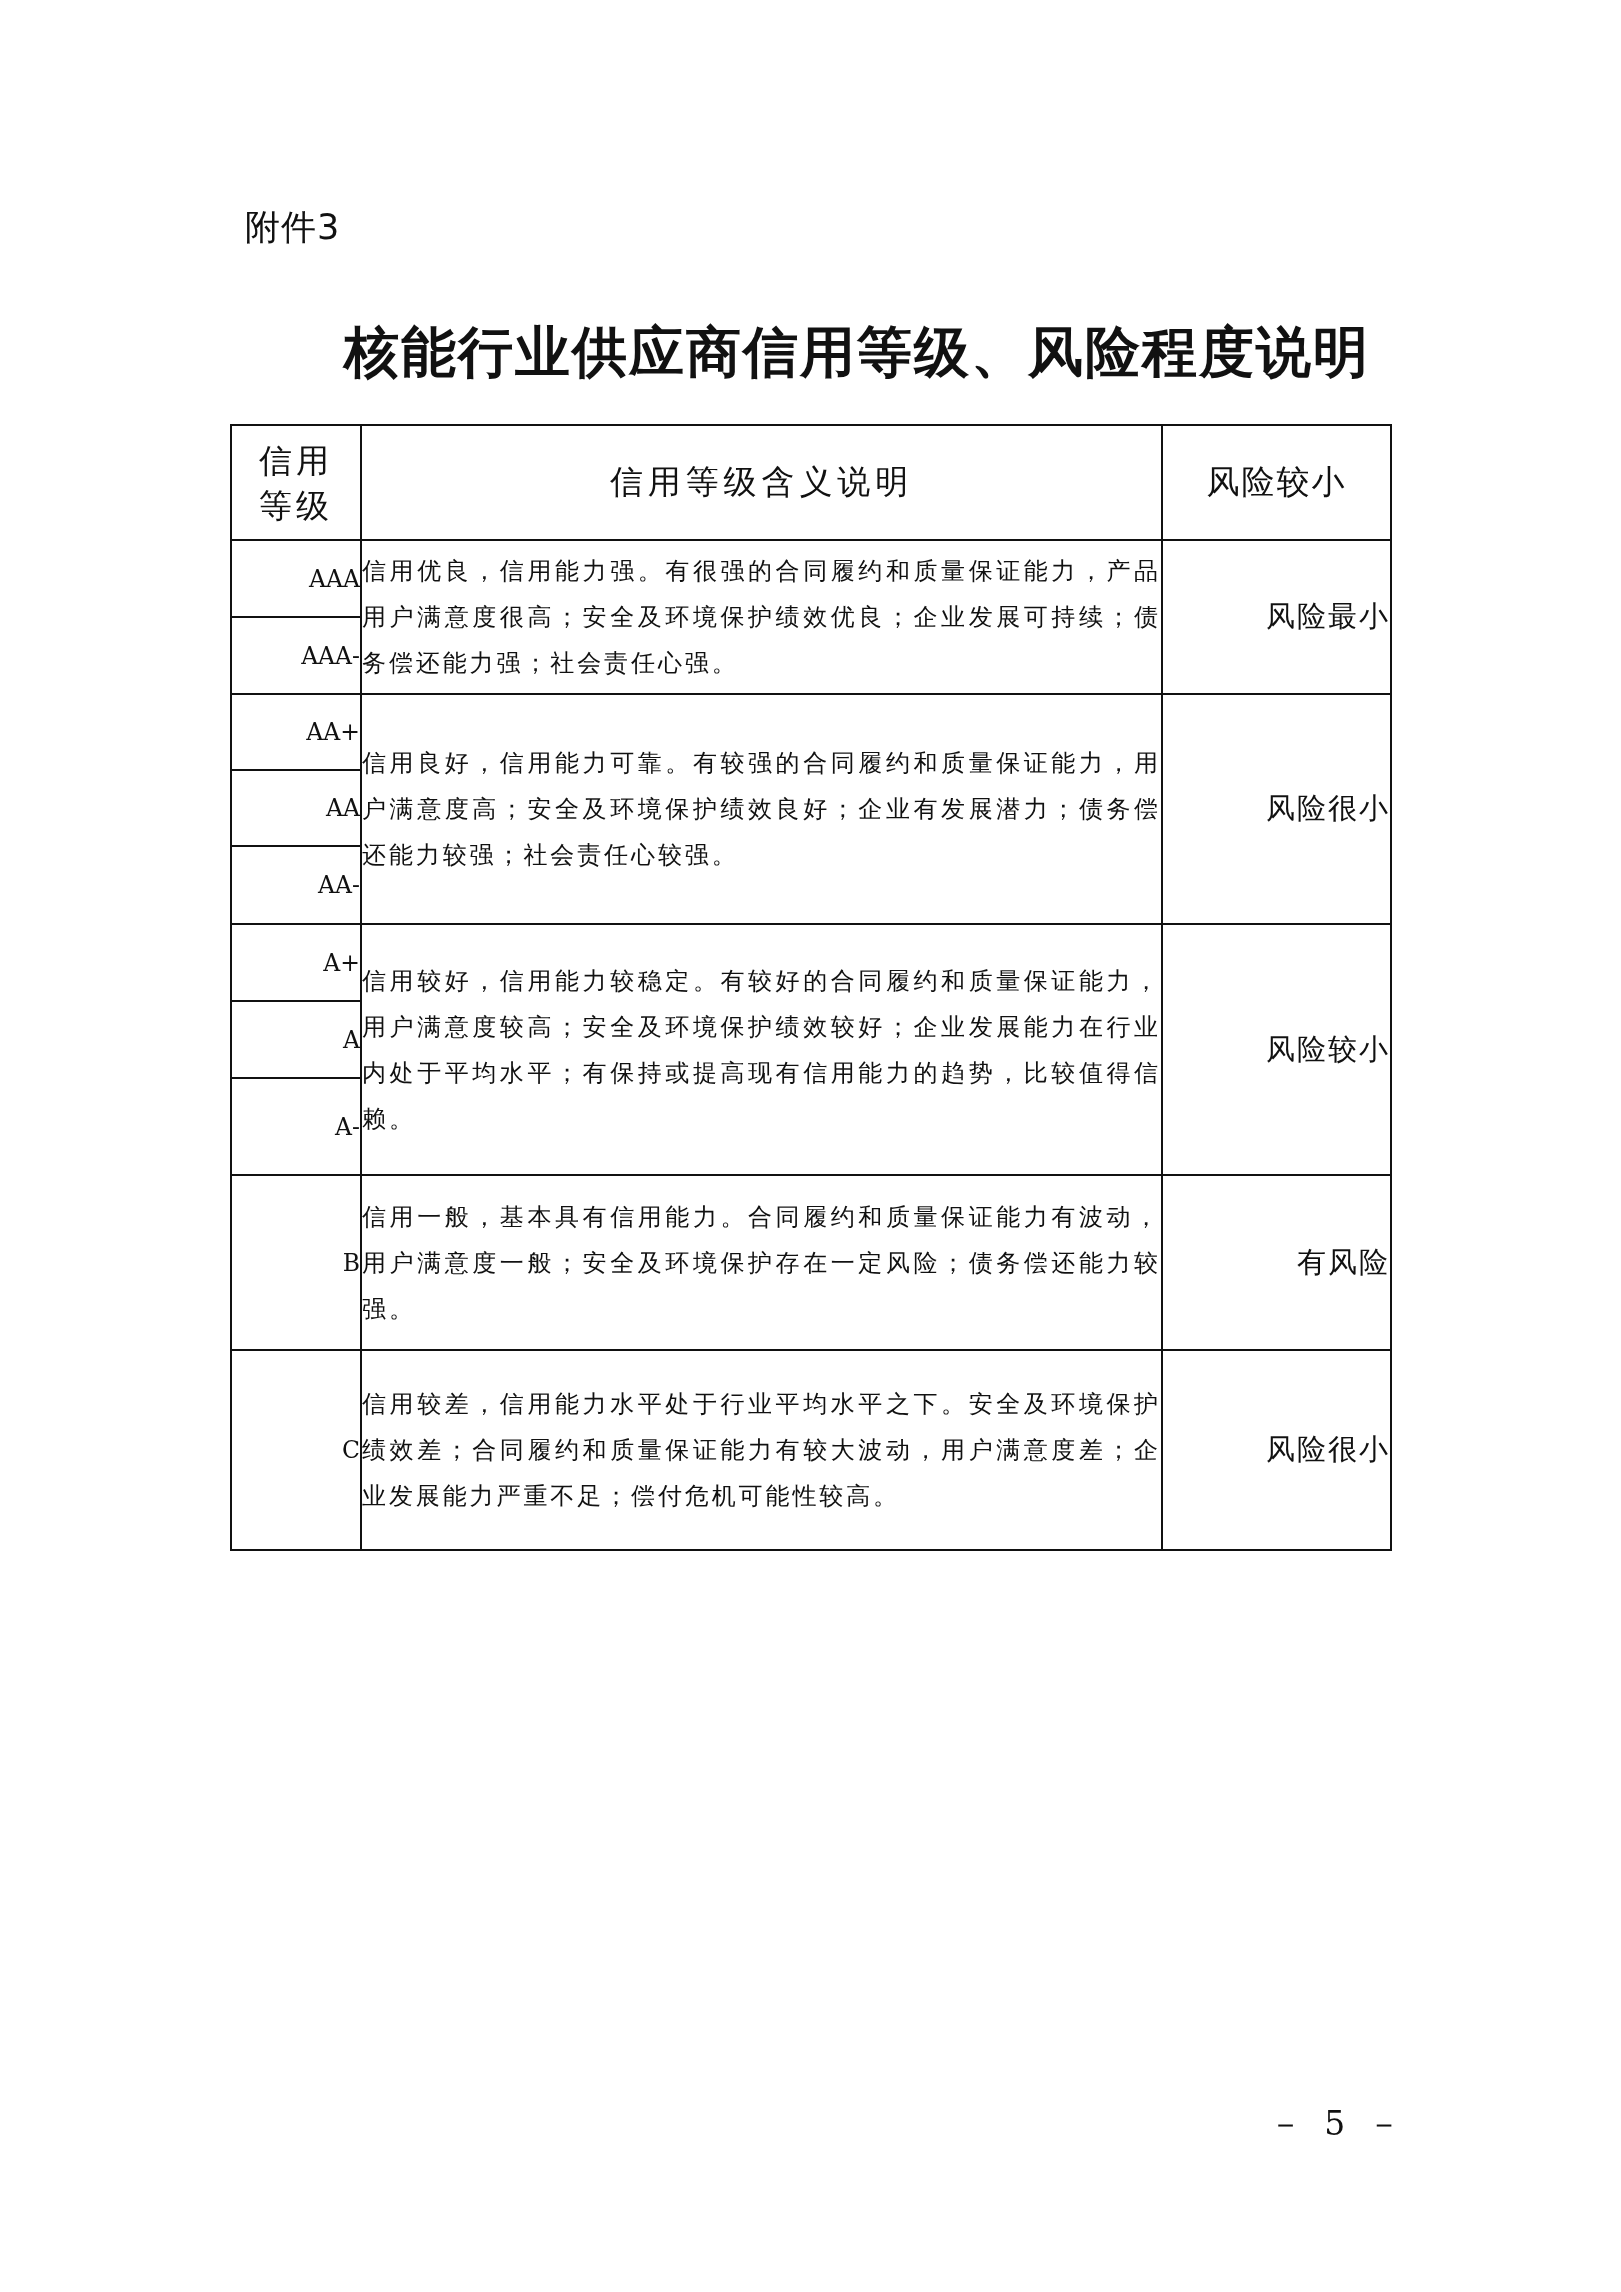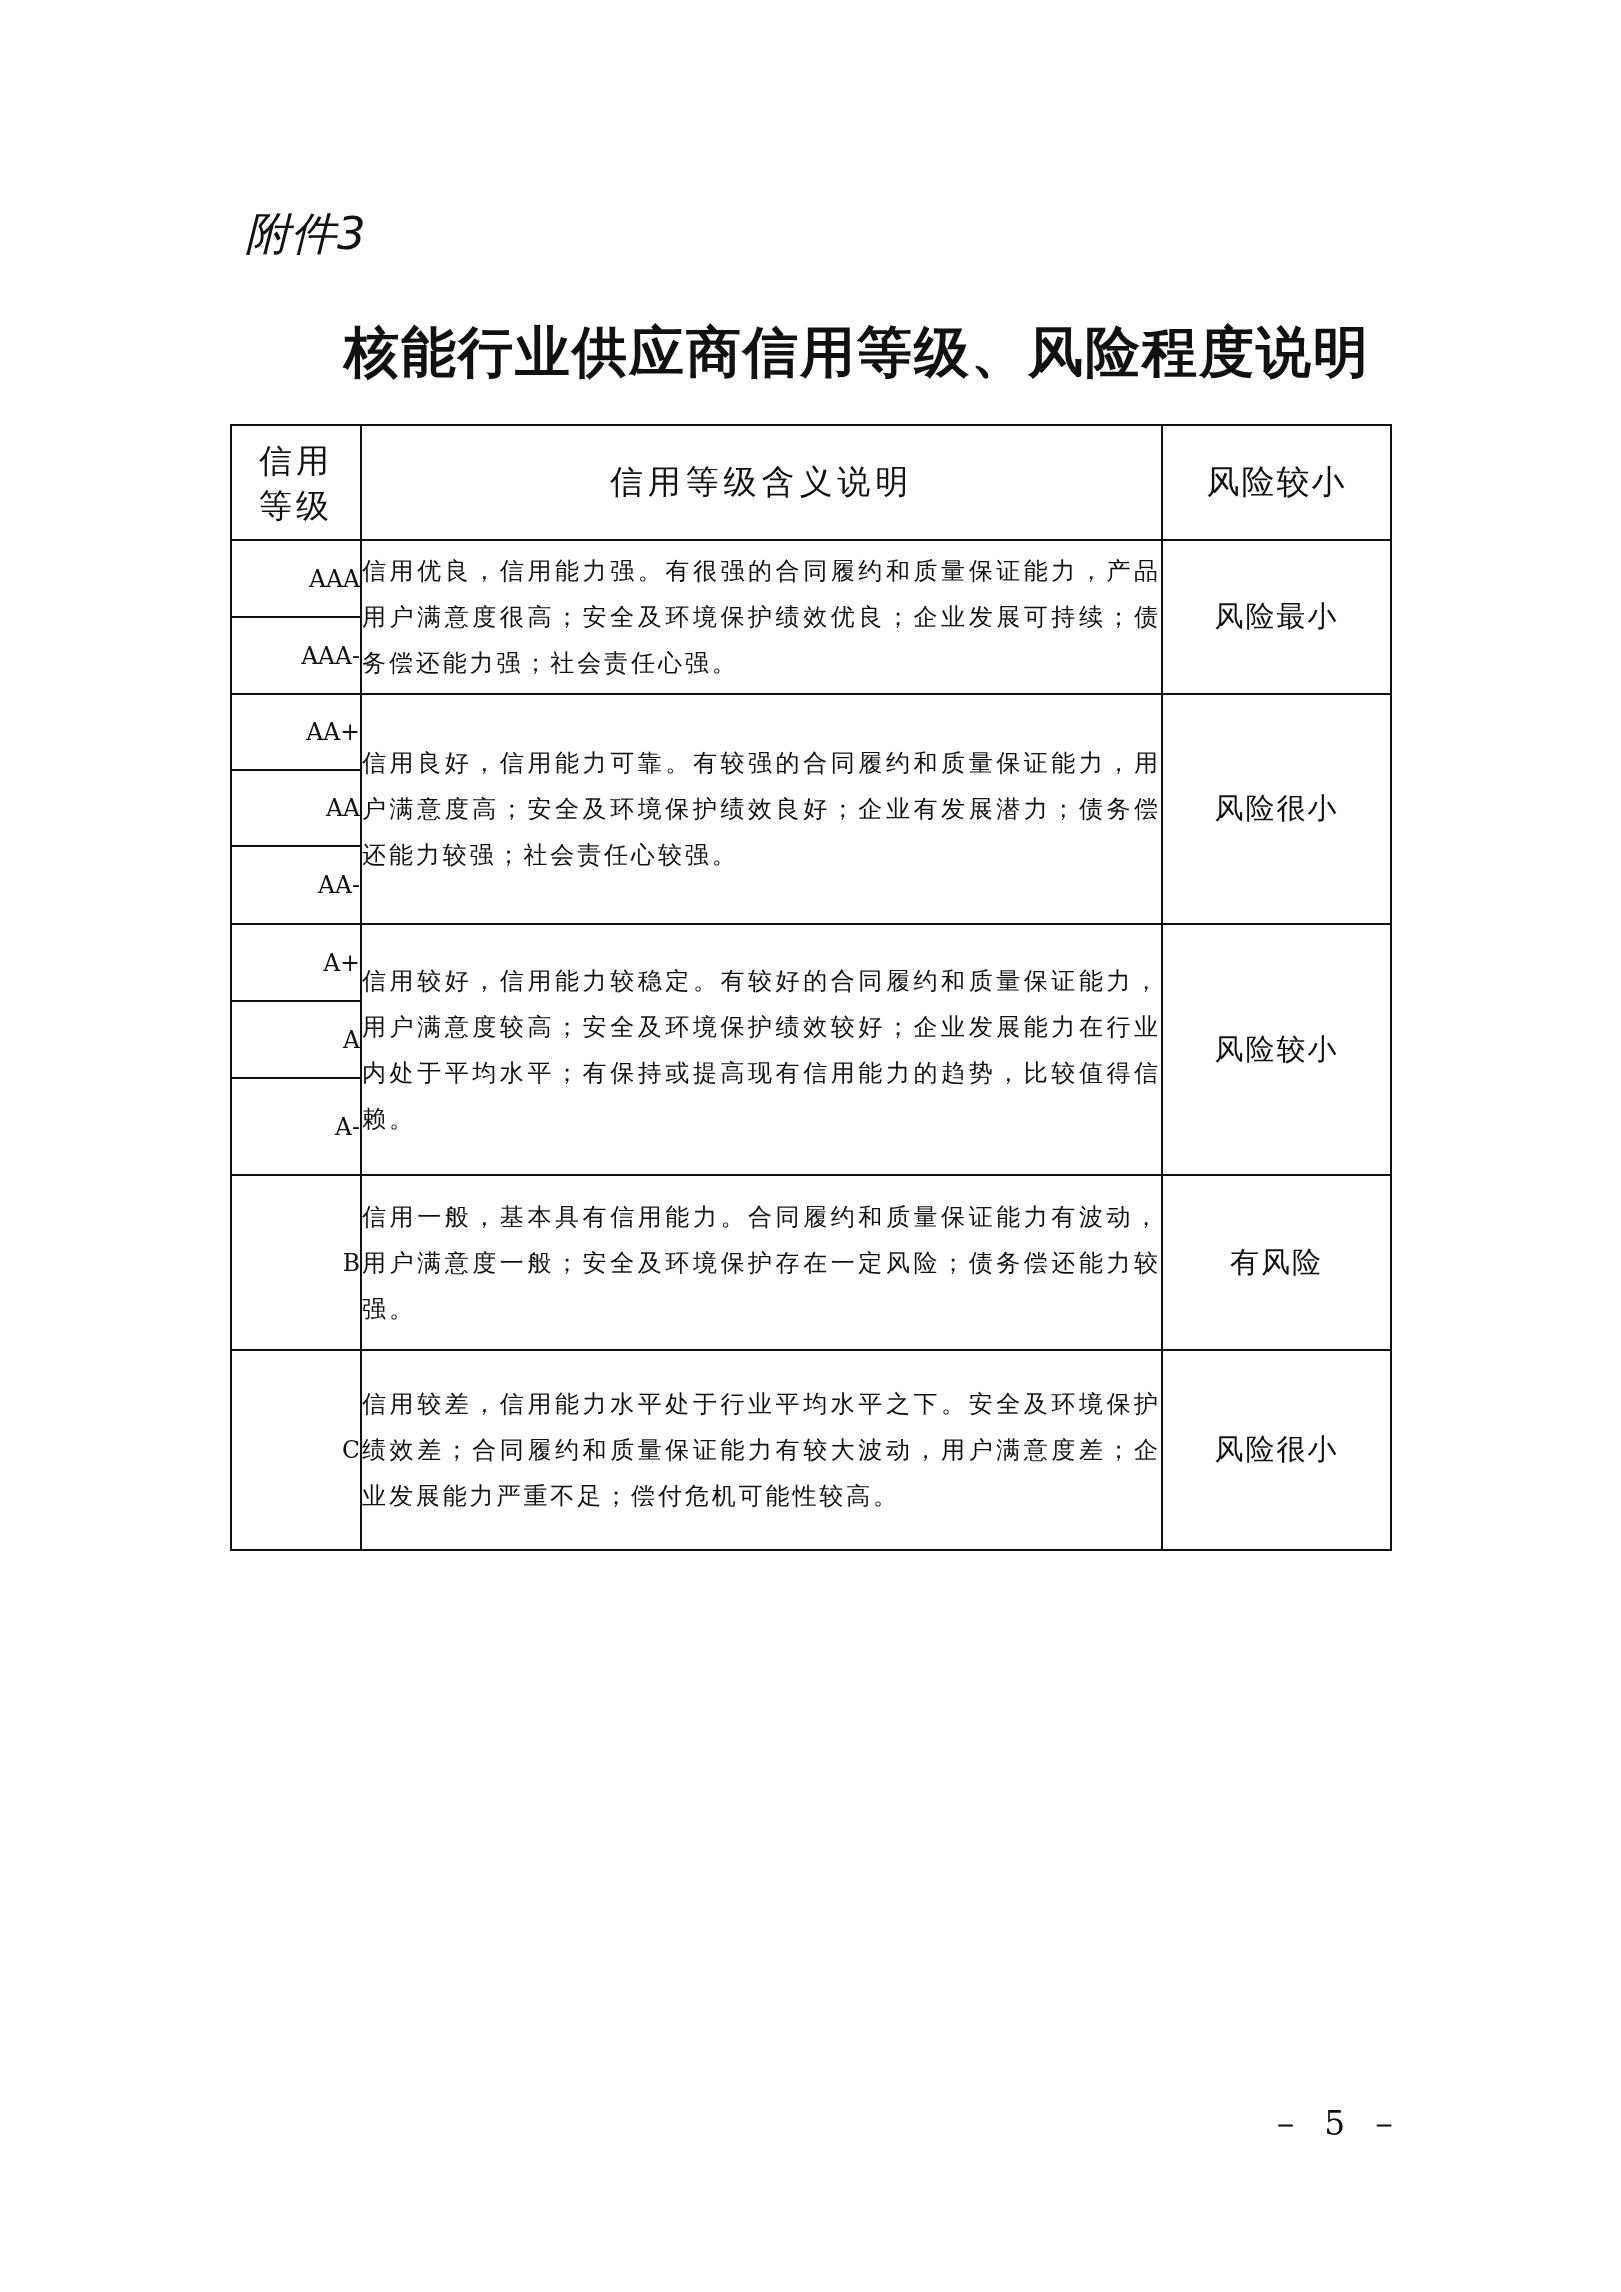--- a/index.html
+++ b/index.html
@@ -1,34 +1,34 @@
 <!DOCTYPE html>
 <html><head>
 <meta charset="utf-8">
 <style>
   html, body { margin: 0; padding: 0; background: #ffffff; }
   body { width: 1621px; height: 2293px; position: relative; overflow: hidden;
          font-family: "DejaVu Serif", "Liberation Serif", serif; color: #111; }
-  .attachment { position: absolute; left: 245px; top: 204px; font-size: 45px;
-                font-family: "DejaVu Sans", "Liberation Sans", sans-serif; letter-spacing: 1px; font-style: italic; }
+  .attachment { position: absolute; left: 245px; top: 204px; font-size: 35px;
+                font-family: "DejaVu Sans", "Liberation Sans", sans-serif; letter-spacing: 1px; }
   .title { position: absolute; left: 213px; top: 316px; width: 1157px; text-align: right;
            font-size: 55px; font-weight: bold; letter-spacing: 2px;
            font-family: "DejaVu Sans", "Liberation Sans", sans-serif; }
   table.grades { position: absolute; left: 230px; top: 424px; border-collapse: collapse;
                  width: 1160px; table-layout: fixed; }
   table.grades td, table.grades th { border: 2px solid #111; padding: 0; vertical-align: middle; }
   table.grades th { font-weight: normal; font-size: 33px;
                     font-family: "DejaVu Sans", "Liberation Sans", sans-serif; text-align: center; }
   th.h-grade { line-height: 45px; height: 113px; letter-spacing: 3.9px; }
   th.h-desc { letter-spacing: 4.9px; border-radius: 19px; }
   th.h-risk { letter-spacing: 2px; }
   td.grade { text-align: right; font-size: 23.5px; font-family: "DejaVu Serif", "Liberation Serif", serif; }
   td.desc { font-size: 24px; line-height: 46px; padding: 0 9.8px 0 15.7px; text-align: justify;
             letter-spacing: 2.9px; font-family: Liberation Serif, serif; border-radius: 25px; }
-  td.risk { text-align: center; font-size: 29px; letter-spacing: 2px;
+  td.risk { text-align: right; font-size: 29px; letter-spacing: 2px;
             font-family: Liberation Sans, sans-serif; }
   .page-num { position: absolute; left: 1269px; top: 2102px; font-size: 33px;
               font-family: "DejaVu Serif", "Liberation Serif", serif; letter-spacing: 5.9px; }
 </style>
 </head>
 <body>
 
 <div class="attachment">附件3</div>
 <div class="title">核能行业供应商信用等级、风险程度说明</div>
 

